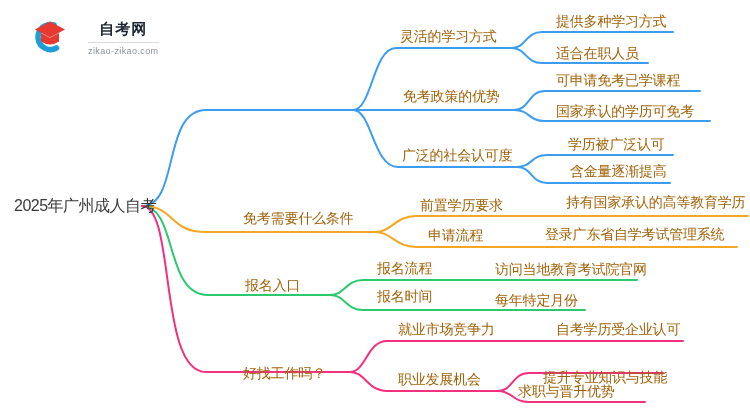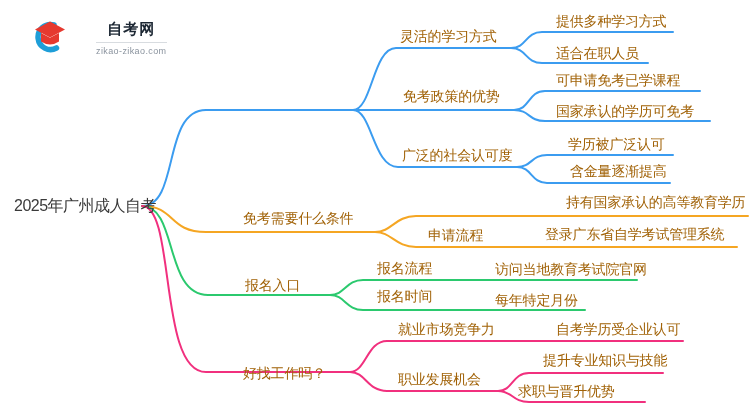--- a/index.html
+++ b/index.html
@@ -11,21 +11,21 @@
   .node{
     position:absolute;font-size:14px;color:#a16207;line-height:1.1;
     white-space:nowrap;letter-spacing:-0.2px;cursor:default;
   }
   .root-label{
     position:absolute;left:14px;top:196px;font-size:16px;color:#3a3a3a;
     white-space:nowrap;letter-spacing:-0.5px;
   }
   .logo{position:absolute;left:30px;top:20px;display:flex;align-items:flex-start;}
   .logo-icon{display:block;}
-  .logo-text{display:inline-block;text-align:center;margin-left:30px;margin-top:0px;}
+  .logo-text{display:inline-block;text-align:center;margin-left:22px;margin-top:0px;}
   .logo-title{
     font-size:15px;font-weight:bold;color:#1c2733;letter-spacing:1px;
     padding:0 6px 3px 6px;border-bottom:1px solid #d8dce0;
   }
   .logo-domain{font-size:9px;color:#8a939e;letter-spacing:.4px;margin-top:3px;}
 </style>
 </head>
 <body>
 
 <div class="canvas">
@@ -86,30 +86,31 @@
   <div class="node" style="left:556px;top:14px">提供多种学习方式</div>
   <div class="node" style="left:556px;top:46px">适合在职人员</div>
   <div class="node" style="left:403px;top:89px">免考政策的优势</div>
   <div class="node" style="left:556px;top:73px">可申请免考已学课程</div>
   <div class="node" style="left:556px;top:104px">国家承认的学历可免考</div>
   <div class="node" style="left:402px;top:148px">广泛的社会认可度</div>
   <div class="node" style="left:568px;top:137px">学历被广泛认可</div>
   <div class="node" style="left:570px;top:164px">含金量逐渐提高</div>
 
   <div class="node" style="left:243px;top:211px">免考需要什么条件</div>
+  <div class="node" style="left:420px;top:198px">前置学历要求</div>
   <div class="node" style="left:566px;top:195px">持有国家承认的高等教育学历</div>
   <div class="node" style="left:428px;top:228px">申请流程</div>
   <div class="node" style="left:545px;top:227px">登录广东省自学考试管理系统</div>
 
   <div class="node" style="left:245px;top:278px">报名入口</div>
   <div class="node" style="left:377px;top:261px">报名流程</div>
   <div class="node" style="left:495px;top:262px">访问当地教育考试院官网</div>
   <div class="node" style="left:377px;top:289px">报名时间</div>
   <div class="node" style="left:495px;top:293px">每年特定月份</div>
 
   <div class="node" style="left:243px;top:366px">好找工作吗？</div>
   <div class="node" style="left:398px;top:322px">就业市场竞争力</div>
   <div class="node" style="left:556px;top:322px">自考学历受企业认可</div>
   <div class="node" style="left:398px;top:372px">职业发展机会</div>
-  <div class="node" style="left:543px;top:353px">提升专业知识与技能</div>
+  <div class="node" style="left:543px;top:370px">提升专业知识与技能</div>
   <div class="node" style="left:518px;top:384px">求职与晋升优势</div>
 
 </div>
 
 </body></html>

